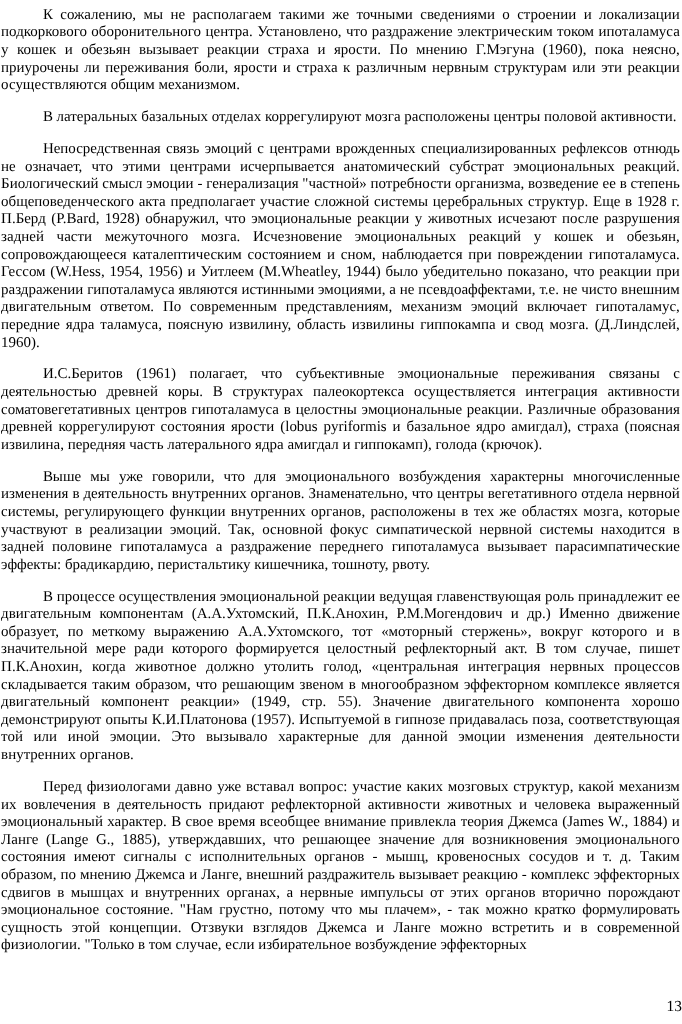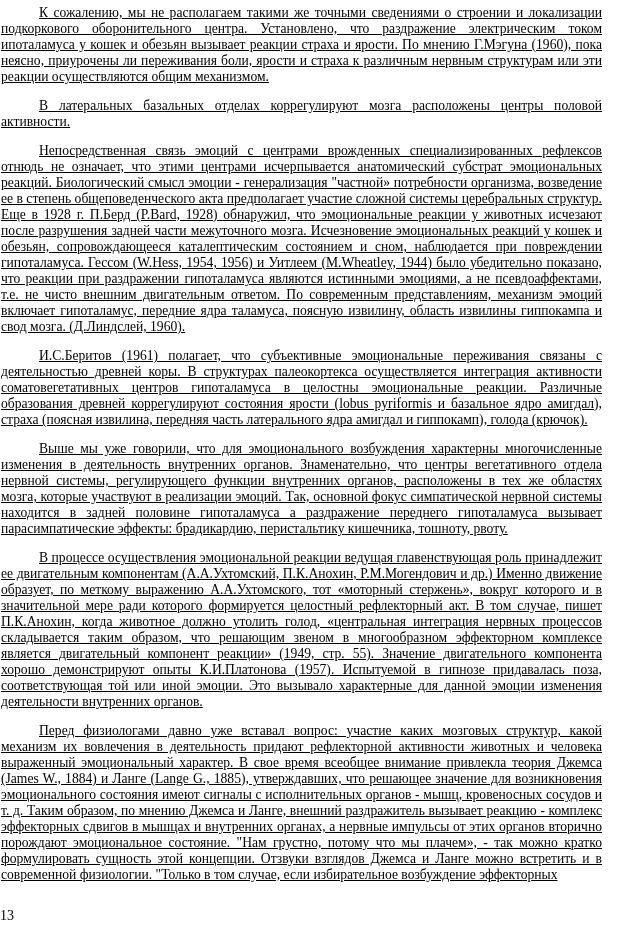--- a/index.html
+++ b/index.html
@@ -16,30 +16,29 @@
     color: #000000;
     font-family: "Liberation Serif", "DejaVu Serif", serif;
     font-size: 13.6px;
     line-height: 16px;
     text-align: justify;
     padding: 5px 2px 0 1px;
     overflow: hidden;
     -webkit-font-smoothing: antialiased;
   }
   .page p.body-paragraph {
-    margin: 0 16px 13px 0;
+    margin: 0 0 13px 0;
     text-indent: 38px;
-    text-decoration: underline;
   }
   .page-number {
     position: absolute;
     bottom: 7px;
     left: 0;
     right: 0;
-    text-align: left;
+    text-align: right;
     text-indent: 0;
     font-size: 14px;
     line-height: 16px;
   }
 </style>
 </head>
 <body>
 
 <div class="page">
   <p class="body-paragraph">К сожалению, мы не располагаем такими же точными сведениями о строении и локализации подкоркового оборонительного центра. Установлено, что раздражение электрическим током ипоталамуса у кошек и обезьян вызывает реакции страха и ярости. По мнению Г.Мэгуна (1960), пока неясно, приурочены ли переживания боли, ярости и страха к различным нервным структурам или эти реакции осуществляются общим механизмом.</p>

